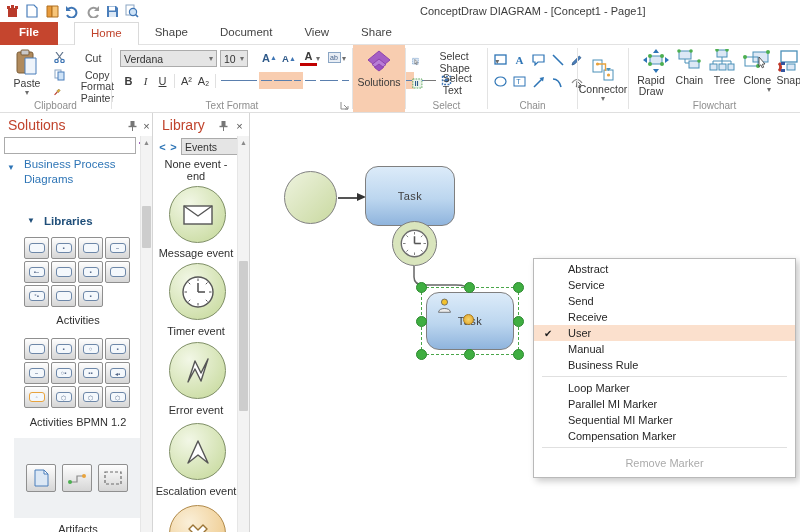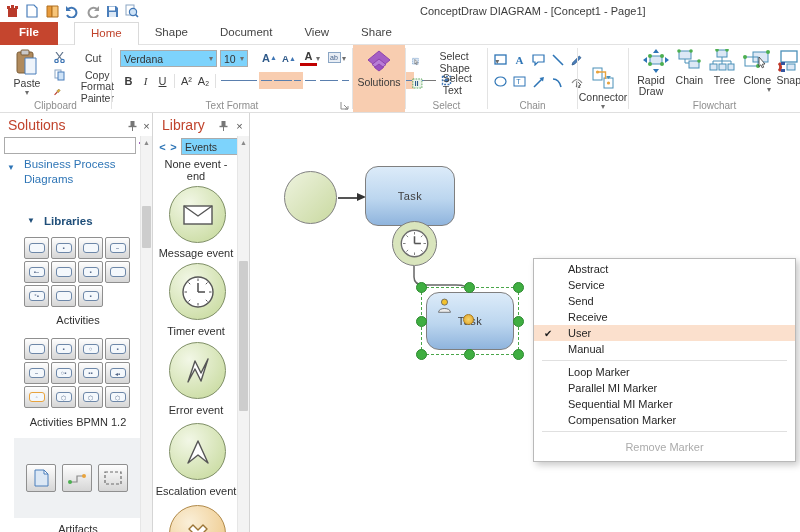--- a/index.html
+++ b/index.html
@@ -19,21 +19,21 @@
   .tab.active { background:#fff; color:#c0432c; border:1px solid #dadada; border-bottom:none; }
 
   
   #ribbon { position:absolute; left:0; top:45px; width:800px; height:68px; background:#fff; border-bottom:1px solid #dfdfdf; }
   .rgroup { position:absolute; top:0; height:67px; }
   .rgroup .glabel { position:absolute; bottom:1px; left:0; right:0; text-align:center; font-size:10px; color:#8e8e8e; }
   .gdiv { position:absolute; top:3px; bottom:3px; width:1px; background:#e3e3e3; }
   .rbtn-big { display:flex; flex-direction:column; align-items:center; justify-content:flex-start; padding-top:3px; width:46px; height:56px; }
   .rbtn-big .blabel { margin-top:2px; font-size:10.5px; color:#3b3b3b; text-align:center; line-height:11px; }
   .rsmall { display:flex; align-items:center; gap:20px; height:17px; font-size:10.5px; color:#3b3b3b; padding:0 2px; }
-  .combo { display:flex; align-items:center; justify-content:space-between; border:1px solid #ababab; background:#7dd3fc; height:17px; padding:0 3px; font-size:10.5px; }
+  .combo { display:flex; align-items:center; justify-content:space-between; border:1px solid #ababab; background:#e5e5e5; height:17px; padding:0 3px; font-size:10.5px; }
   .drop { color:#6d6d6d; font-size:8px; line-height:8px; }
   .tbtn { min-width:17px; height:17px; display:flex; align-items:center; justify-content:center; font-size:11px; color:#3b3b3b; padding:0 2px; }
   .tbtn.on { background:#f8cdb0; }
   .peach { background:#f8cdb0; }
   .albars span { display:block; height:1.5px; background:#5a7fae; margin:1.2px 0; }
   .launcher { position:absolute; right:3px; bottom:2px; width:9px; height:9px; }
 
   
   .fc-btn { display:flex; flex-direction:column; align-items:flex-end; padding-top:4px; height:58px; }
   .fc-btn .blabel { font-size:10.5px; color:#3b3b3b; text-align:center; line-height:11px; margin-top:2px; }
@@ -384,21 +384,21 @@
               <path d="M1,7 q5,-7 10,0" fill="none" stroke="#8a8a8a" stroke-width="1.2"></path>
               <path d="M6,5 L10,9 l-2,.3 1,2.3 -1.2,.4 -1,-2.3 -1.5,1.3 z" fill="#fff" stroke="#333" stroke-width=".7"></path>
             </svg>
           </div>
     </div>
     <div class="glabel">Chain</div>
   </div>
   <div class="gdiv" style="left:577px"></div>
 
   <div class="rgroup" style="left:578px;width:50px">
-    <div class="rbtn-big" style="position:absolute;left:2px;top:18px;width:46px">
+    <div class="rbtn-big" style="position:absolute;left:2px;top:10px;width:46px">
       <svg width="24" height="24" viewBox="0 0 24 24">
         <rect x="2" y="2" width="9" height="12" fill="#fff" stroke="#4a90b8"></rect>
             <circle cx="6.5" cy="6" r="1.6" fill="#e8a33d"></circle>
         <rect x="13" y="12" width="9" height="10" fill="#fff" stroke="#4a90b8"></rect>
             <circle cx="17.5" cy="17" r="1.6" fill="#e8a33d"></circle>
         <path d="M6.5,6 h8 v7" fill="none" stroke="#e8a33d" stroke-width="1.4"></path>
             <path d="M17.5,13 l-2.4,-3 h4.8 z" fill="#4a90b8"></path>
       </svg>
       <span class="blabel">Connector</span>
       <span class="drop">▾</span>
@@ -738,20 +738,23 @@
     <div class="mi">
           <span>Receive</span>
         </div>
     <div class="mi checked">
       <span class="chk">✔</span>
       <span>User</span>
     </div>
     <div class="mi">
           <span>Manual</span>
         </div>
+    <div class="mi">
+          <span>Business Rule</span>
+        </div>
     <div class="msep"></div>
     <div class="mi">
           <span>Loop Marker</span>
         </div>
     <div class="mi">
           <span>Parallel MI Marker</span>
         </div>
     <div class="mi">
           <span>Sequential MI Marker</span>
         </div>

